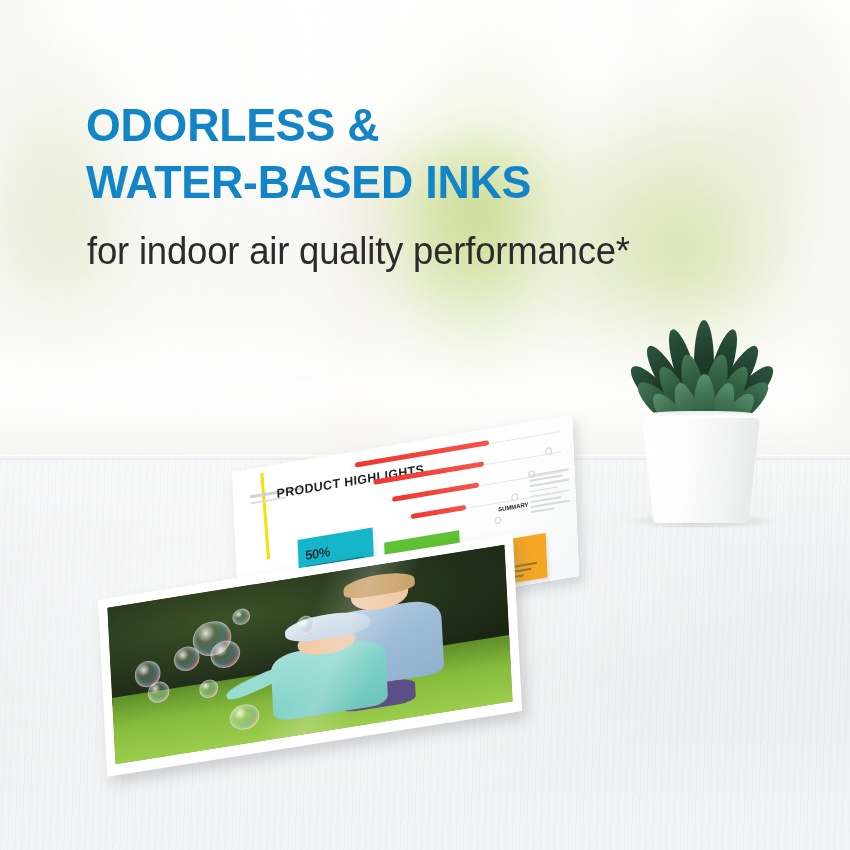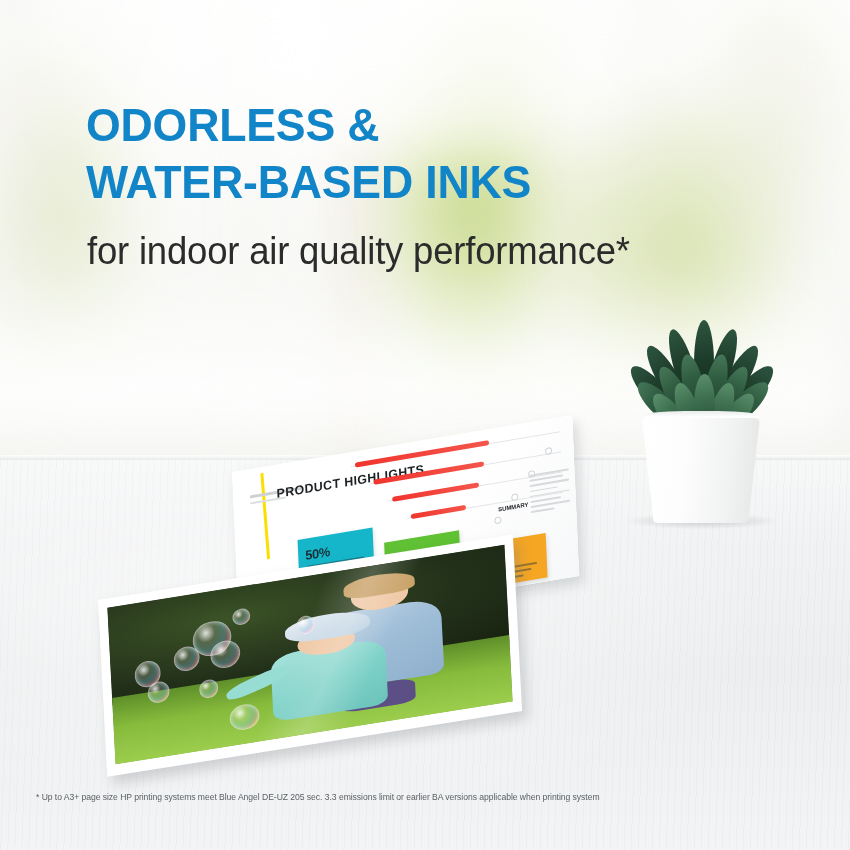--- a/index.html
+++ b/index.html
@@ -480,16 +480,15 @@
       <div class="bubble" style="left:22%;top:56%;width:4%;height:10%;"></div>
       <div class="bubble" style="left:31%;top:14%;width:4%;height:9%;"></div>
       <div class="bubble" style="left:47%;top:25%;width:4%;height:10%;"></div>
       <div class="bubble" style="left:29%;top:75%;width:7%;height:15%;"></div>
 
       <div class="photo-glare"></div>
     </div>
   </div>
 
   <div class="footnote">
-    <div>* Up to A3+ page size HP printing systems meet Blue Angel DE-UZ 205 sec. 3.3 emissions limit or earlier BA versions applicable when printing system</div>
   </div>
 
 </div>
 
 </body></html>

